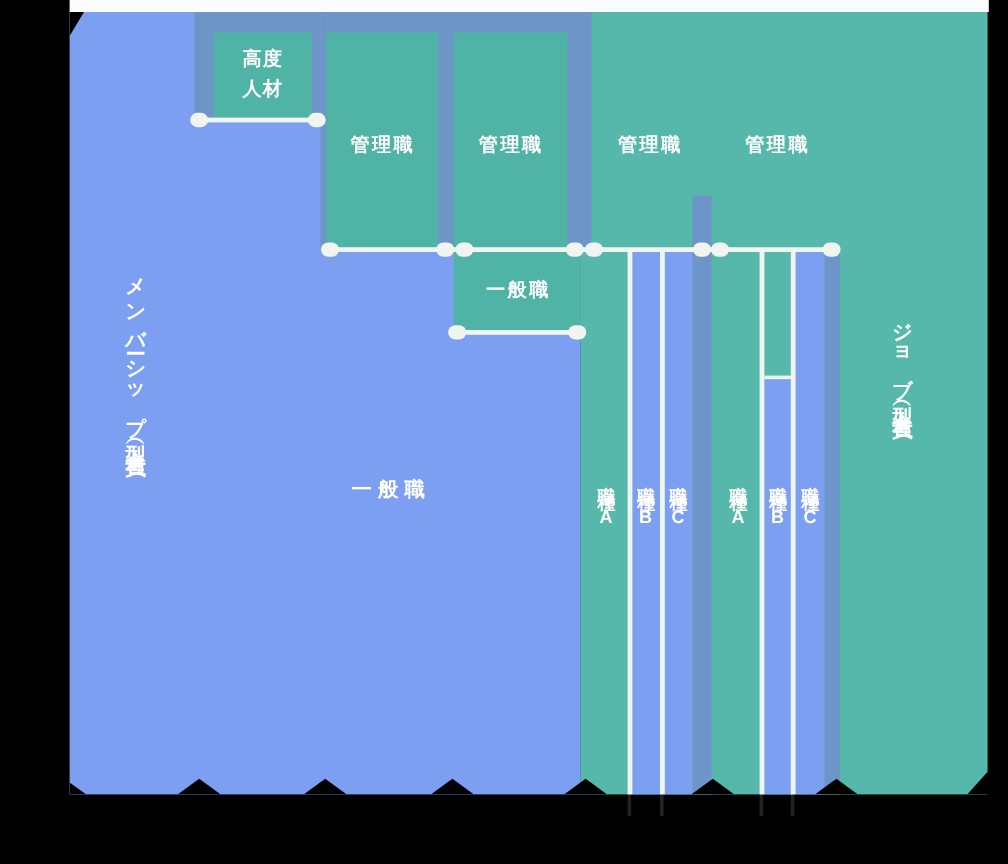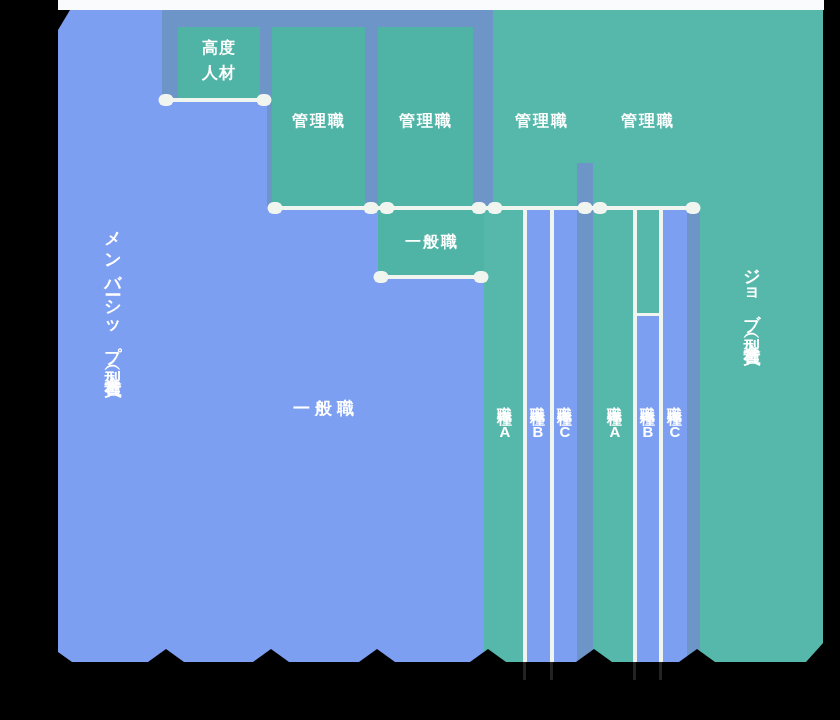--- a/index.html
+++ b/index.html
@@ -98,21 +98,21 @@
   <div class="abs" style="left:58px;top:652px;width:14px;height:10px;background:#000;clip-path:polygon(0 0,0 100%,100% 100%);"></div>
   <div class="abs" style="left:806px;top:642px;width:18px;height:20px;background:#000;clip-path:polygon(100% 0,100% 100%,0 100%);"></div>
 
   <div class="notch" style="left:148px;top:649px;"></div>
   <div class="notch" style="left:253px;top:649px;"></div>
   <div class="notch" style="left:359px;top:649px;"></div>
   <div class="notch" style="left:470px;top:649px;"></div>
   <div class="notch" style="left:576px;top:649px;"></div>
   <div class="notch" style="left:679px;top:649px;"></div>
 
-  <div class="lbl" style="left:219px;top:62px;font-size:16px;letter-spacing:1px;line-height:25px;text-align:center;transform:translate(-50%,-50%);font-family:Liberation Mono, monospace;">
+  <div class="lbl" style="left:219px;top:62px;font-size:16px;letter-spacing:1px;line-height:25px;text-align:center;transform:translate(-50%,-50%);">
     <div>高度</div>
     <div>人材</div>
   </div>
 
   <div class="lbl h16" style="left:319px;top:121px;">管理職</div>
   <div class="lbl h16" style="left:426px;top:121px;">管理職</div>
   <div class="lbl h16" style="left:542px;top:121px;">管理職</div>
   <div class="lbl h16" style="left:648px;top:121px;">管理職</div>
 
   <div class="lbl h16" style="left:432px;top:242px;">一般職</div>

